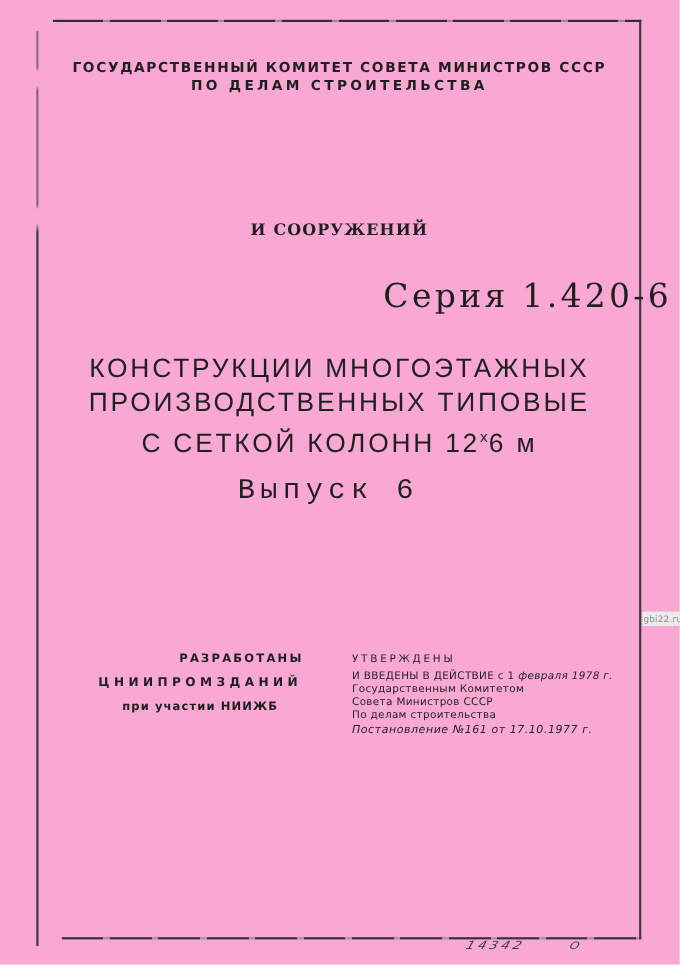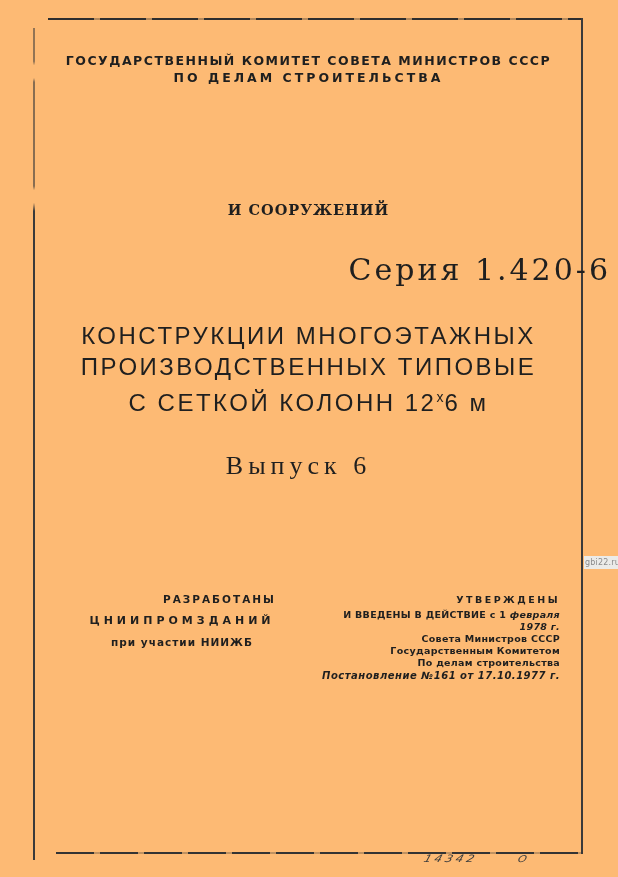--- a/index.html
+++ b/index.html
@@ -1,20 +1,20 @@
 <!DOCTYPE html>
 <html><head>
 <meta charset="utf-8">
 <style>
   html, body { margin: 0; padding: 0; background: #ffffff; }
   .page {
     position: relative;
     width: 618px;
     height: 877px;
-    background: #fdba74;
+    background: #f9a8d4;
     overflow: hidden;
     color: #1f1f1f;
     font-family: "DejaVu Sans", sans-serif;
   }
 
   
   .frame { position: absolute; background: #3a3a3a; }
   .frame-top {
     left: 48px; top: 18px; width: 535px; height: 2px;
     background: repeating-linear-gradient(90deg, #2e2e2e 0 46px, rgba(46,46,46,.35) 46px 52px);
@@ -68,46 +68,45 @@
     line-height: 31px;
   }
   .main-title .sup {
     font-size: 14px;
     vertical-align: super;
     letter-spacing: 1px;
   }
 
   .issue-label {
     top: 431px;
-    font-family: Liberation Serif, serif;
+    font-family: Liberation Mono, monospace;
     font-size: 26px;
     letter-spacing: 5px;
     transform: translateX(-10px);
-    margin-top: 20px;
   }
   .issue-subtitle {
     top: 466px;
     font-family: "DejaVu Serif", serif;
     font-size: 18px;
     letter-spacing: 1.5px;
     line-height: 24px;
   }
 
   
   .developed {
     position: absolute; left: 88px; top: 593px; width: 188px;
     text-align: center; font-weight: bold;
   }
   .dev-l1 { font-size: 10.5px; letter-spacing: 2px; margin-bottom: 9px; text-align: right; }
   .dev-l2 { font-size: 11px;   letter-spacing: 4px; margin-bottom: 9px; }
   .dev-l3 { font-size: 10.5px; letter-spacing: 1px; }
 
   .approved {
     position: absolute; left: 320px; top: 594px; width: 240px;
-    text-align: right; font-weight: bold;
+    text-align: left; font-weight: normal;
     font-size: 9.5px; line-height: 12px; letter-spacing: 0.3px;
   }
   .appr-l1 { letter-spacing: 2.5px; margin-bottom: 3px; }
   .script { font-style: italic; }
   .appr-l6 { font-style: italic; font-size: 10px; letter-spacing: 0.5px; margin-top: 1px; }
 
   
   .watermark {
     position: absolute; left: 584px; top: 556px;
     font-size: 8px; color: #8b8b8b;
@@ -157,22 +156,22 @@
 
   <div class="developed">
     <div class="dev-l1">РАЗРАБОТАНЫ</div>
     <div class="dev-l2">ЦНИИПРОМЗДАНИЙ</div>
     <div class="dev-l3">при участии НИИЖБ</div>
   </div>
 
   <div class="approved">
     <div class="appr-l1">УТВЕРЖДЕНЫ</div>
     <div><span>И ВВЕДЕНЫ В ДЕЙСТВИЕ с 1</span> <span class="script">февраля 1978 г.</span></div>
+    <div>Государственным Комитетом</div>
     <div>Совета Министров СССР</div>
-    <div>Государственным Комитетом</div>
     <div>По делам строительства</div>
     <div class="appr-l6">Постановление №161 от 17.10.1977 г.</div>
   </div>
 
   <div class="watermark">gbi22.ru</div>
 
   <div class="footer-stamp">14342</div>
   <div class="footer-mark">О</div>
 
 </div>

